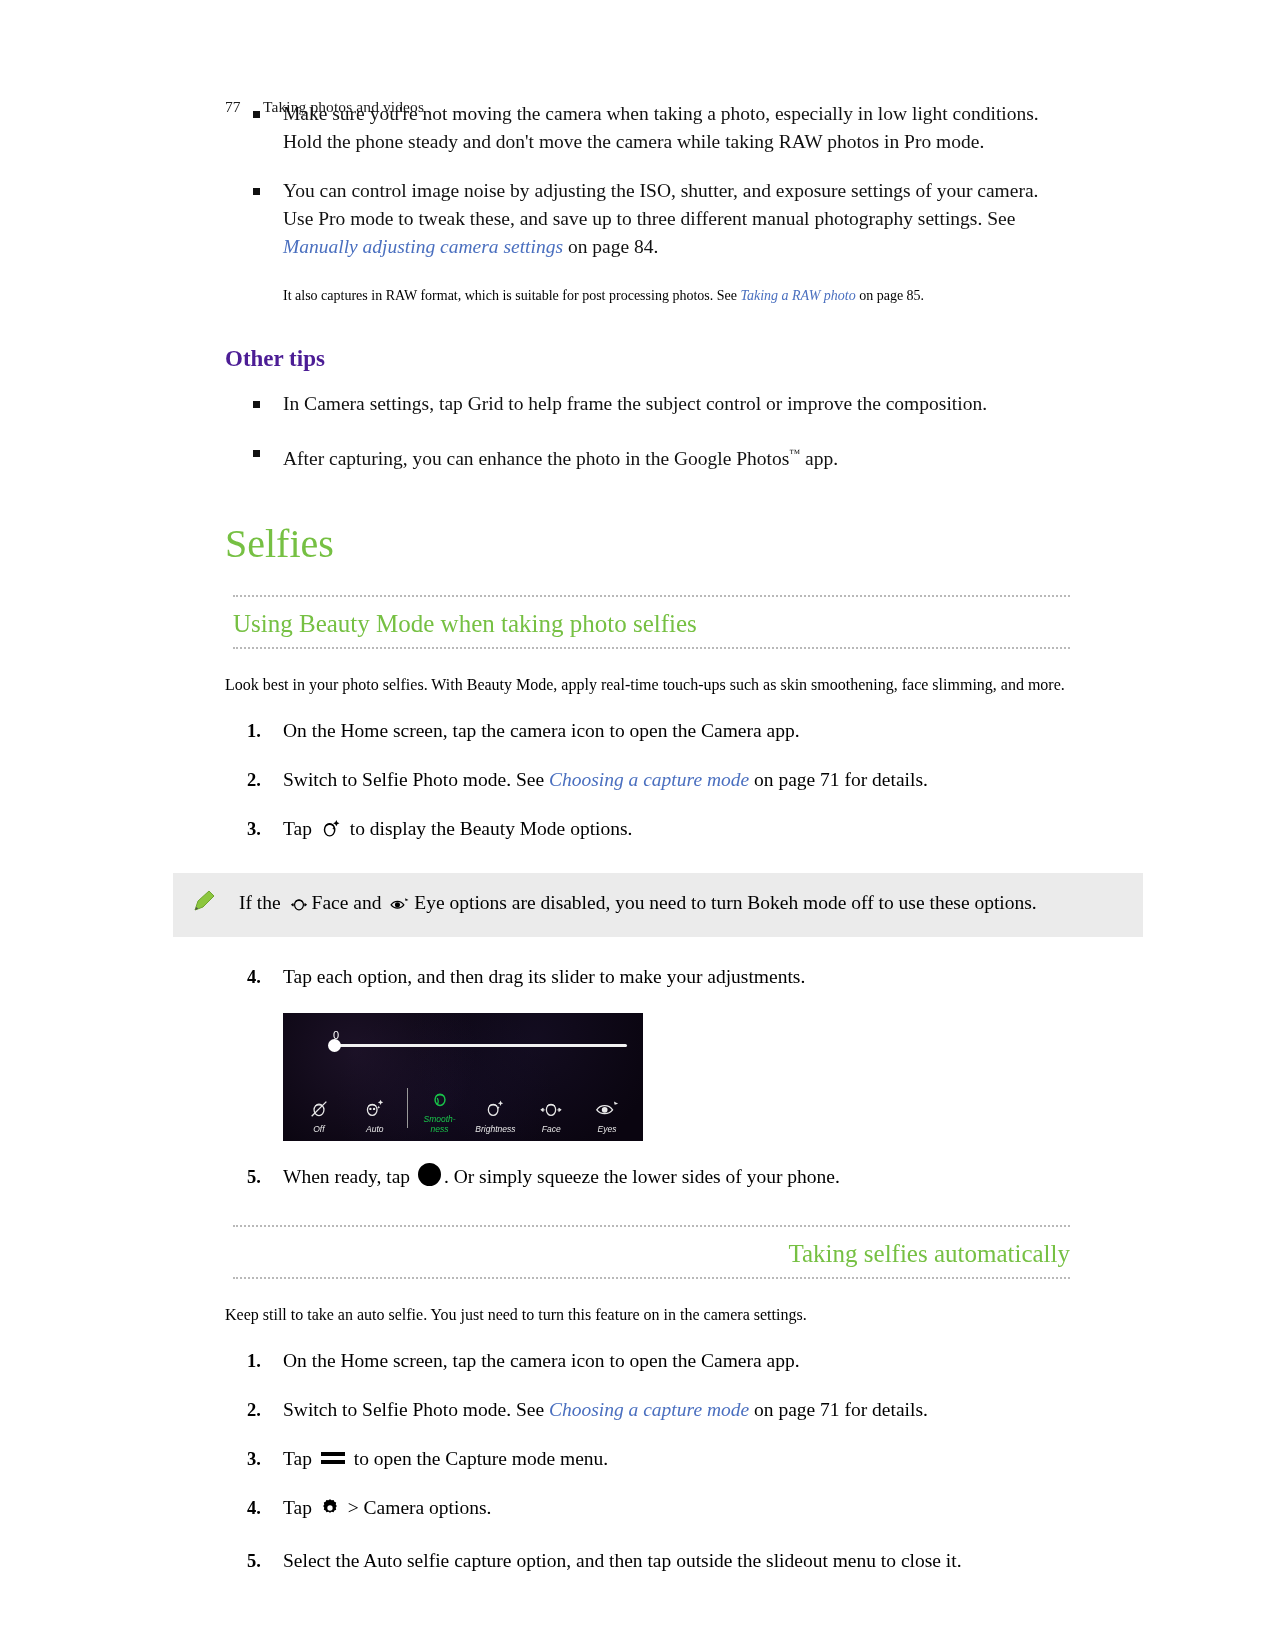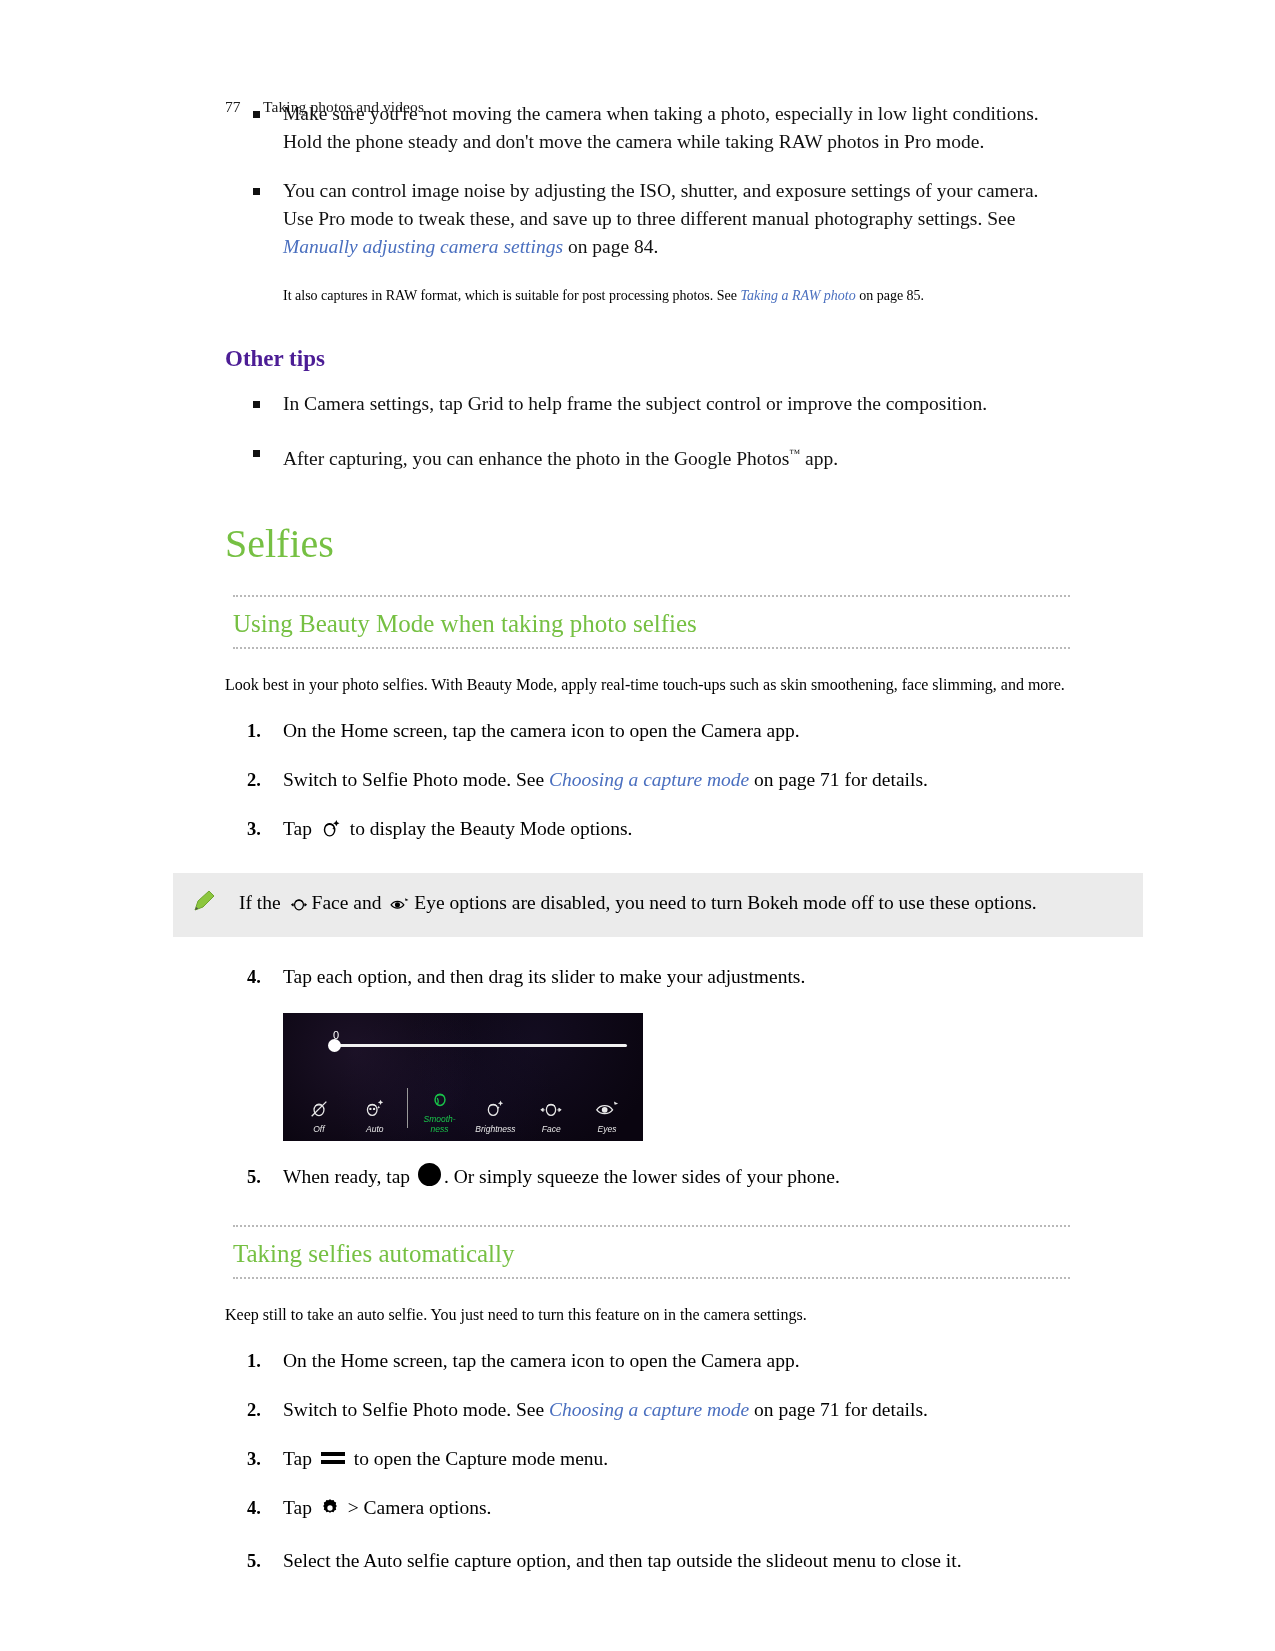--- a/index.html
+++ b/index.html
@@ -103,21 +103,21 @@
   .sec-head {
     color: #76c043;
     font-size: 25px;
     line-height: 34px;
     border-top: 2px dotted #b9b9b9;
     border-bottom: 2px dotted #b9b9b9;
     padding: 10px 0 6px 0;
     margin: 28px 0 22px 8px;
     font-weight: normal;
   }
-  .sec-head.tight { margin-top: 34px; }
+  .sec-head.tight { margin-top: 34px; text-align: right; }
 
   p.body {
     font-size: 16px;
     line-height: 28px;
     margin: 12px 0 10px 0;
   }
 
   
   ol.steps {
     list-style: none;

